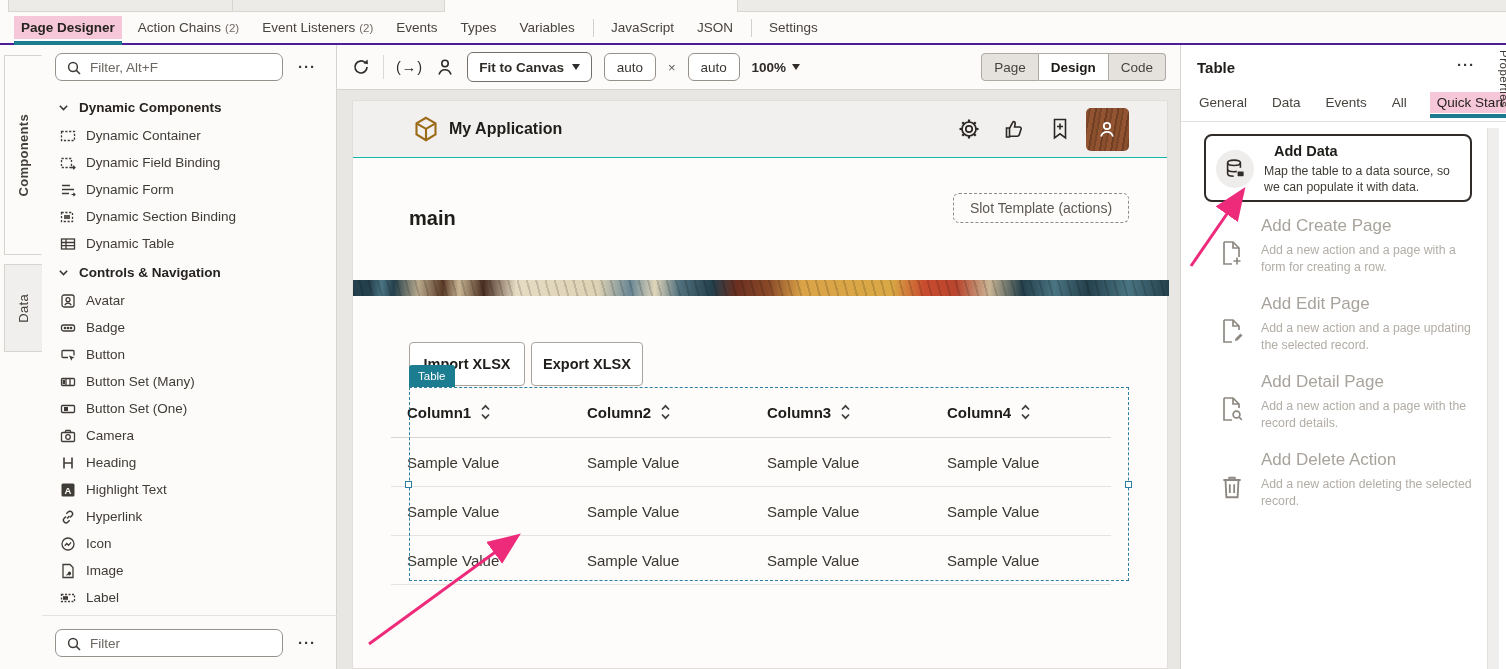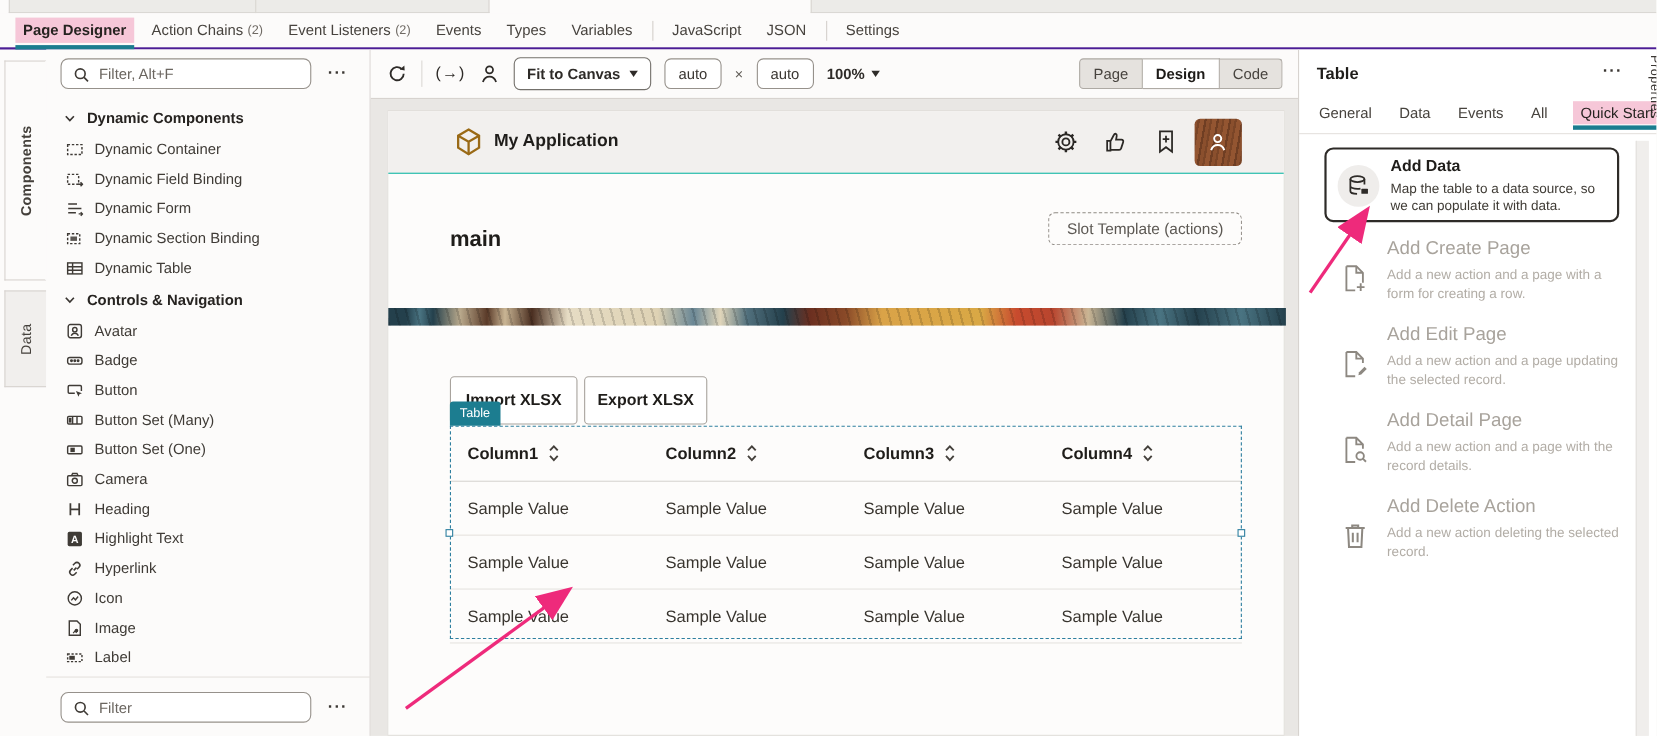--- a/index.html
+++ b/index.html
@@ -89,42 +89,42 @@
     background:
       repeating-linear-gradient(75deg,rgba(0,0,0,.14) 0 2px,rgba(255,255,255,0) 2px 9px),
       linear-gradient(90deg,#24404c 0%,#24404c 2%,#4a7482 3.5%,#24404c 5%,#b9a98c 8%,#5a3a28 11%,#c9b594 13%,#4a2e20 16%,#e6dcc4 20%,#ded2b4 30%,#6a8795 34%,#e0d5ba 37%,#51707d 40%,#24404c 44%,#6b2f20 47%,#8a4a28 51%,#daa348 55%,#d9a845 66%,#c84b2e 70%,#b8452e 74%,#c9b594 78%,#24404c 82%,#4a7482 86%,#24404c 90%,#4a7482 95%,#24404c 100%);}
   .xlsxbtn{position:absolute;top:241px;height:44px;border:1px solid #a8a39d;border-radius:4px;background:#fff;
            display:flex;align-items:center;justify-content:center;font-size:14.5px;font-weight:bold;color:#1f1d1a;
            box-sizing:border-box;cursor:pointer;}
   .selbadge{position:absolute;left:56px;top:264px;height:22px;padding:0 9px;background:#1c7d90;color:#fff;font-size:11.5px;
             display:flex;align-items:center;border-radius:3px 3px 0 0;z-index:5;}
   .selbox{position:absolute;left:56px;top:286px;width:720px;height:194px;border:1.5px dashed #2e7f9f;box-sizing:border-box;z-index:4;}
   .handle{position:absolute;width:7px;height:7px;background:#fff;border:1.5px solid #2e7f9f;box-sizing:border-box;z-index:6;}
-  .dtable{position:absolute;left:56px;top:286px;width:720px;}
+  .dtable{position:absolute;left:38px;top:286px;width:720px;}
   .drow{display:flex;height:48px;align-items:center;border-bottom:1px solid #e6e3df;}
   .drow.head{height:50px;border-bottom:1px solid #d8d5d1;}
   .dcell{width:180px;padding-left:16px;box-sizing:border-box;font-size:15px;color:#39352f;display:flex;align-items:center;gap:9px;}
   .drow.head .dcell{font-weight:bold;color:#1f1d1a;}
   .sorticon{width:11px;height:16px;color:#44403b;}
   .sorticon svg{width:11px;height:16px;}
 
   
   .props{position:absolute;left:1180px;top:45px;width:326px;height:624px;background:#fff;border-left:1px solid #d7d3cf;box-sizing:border-box;}
   .ptitle{position:absolute;left:16px;top:14px;font-size:15px;font-weight:bold;color:#1f1d1a;}
   .ptabs{position:absolute;left:16px;top:47px;display:flex;align-items:center;gap:21px;font-size:13.5px;color:#47433e;}
   .ptab{position:relative;padding:3px 2px;cursor:pointer;white-space:nowrap;}
   .ptab.active{background:#f6c7d8;padding:3px 7px;color:#262320;}
   .ptab.active::after{content:'';position:absolute;left:0;right:0;bottom:-5px;height:4px;background:#1b7c8f;}
   .ptabline{position:absolute;left:0;top:76px;width:326px;height:1px;background:#e5e2de;}
   .qs-card{position:absolute;left:23px;width:268px;height:68px;border:2px solid #2e2b28;border-radius:8px;background:#fff;
            box-sizing:border-box;cursor:pointer;}
   .qs-card .qicon{position:absolute;left:10px;top:14px;width:38px;height:38px;border-radius:50%;background:#efedeb;color:#2e2b28;
                   display:flex;align-items:center;justify-content:center;}
   .qs-card .qicon svg{width:22px;height:22px;}
-  .qs-card .qtitle{position:absolute;left:58px;top:7px;font-size:14.5px;font-weight:bold;color:#1f1d1a;}
+  .qs-card .qtitle{position:absolute;left:68px;top:7px;font-size:14.5px;font-weight:bold;color:#1f1d1a;}
   .qs-card .qdesc{position:absolute;left:58px;top:27px;width:198px;font-size:12.3px;line-height:1.32;color:#3f3b35;}
   .qs-item{position:absolute;left:16px;width:290px;height:72px;cursor:default;}
   .qs-item .qicon{position:absolute;left:22px;top:24px;width:26px;height:26px;color:#8d8881;}
   .qs-item .qicon svg{width:26px;height:26px;}
   .qs-item .qtitle{position:absolute;left:64px;top:0;font-size:17px;color:#a8a39c;}
   .qs-item .qdesc{position:absolute;left:64px;top:26px;width:216px;font-size:12.3px;line-height:1.35;color:#b2ada6;}
   .pscroll2{position:absolute;left:306px;top:83px;width:12px;height:541px;background:#f0eeec;border-left:1px solid #e3e0dc;box-sizing:border-box;}
   .edgelabel{position:absolute;left:1498px;top:50px;font-size:11.5px;color:#3b3733;writing-mode:vertical-rl;letter-spacing:.5px;}
 
   .arrowlayer{position:absolute;left:0;top:0;width:1506px;height:669px;z-index:60;pointer-events:none;}

